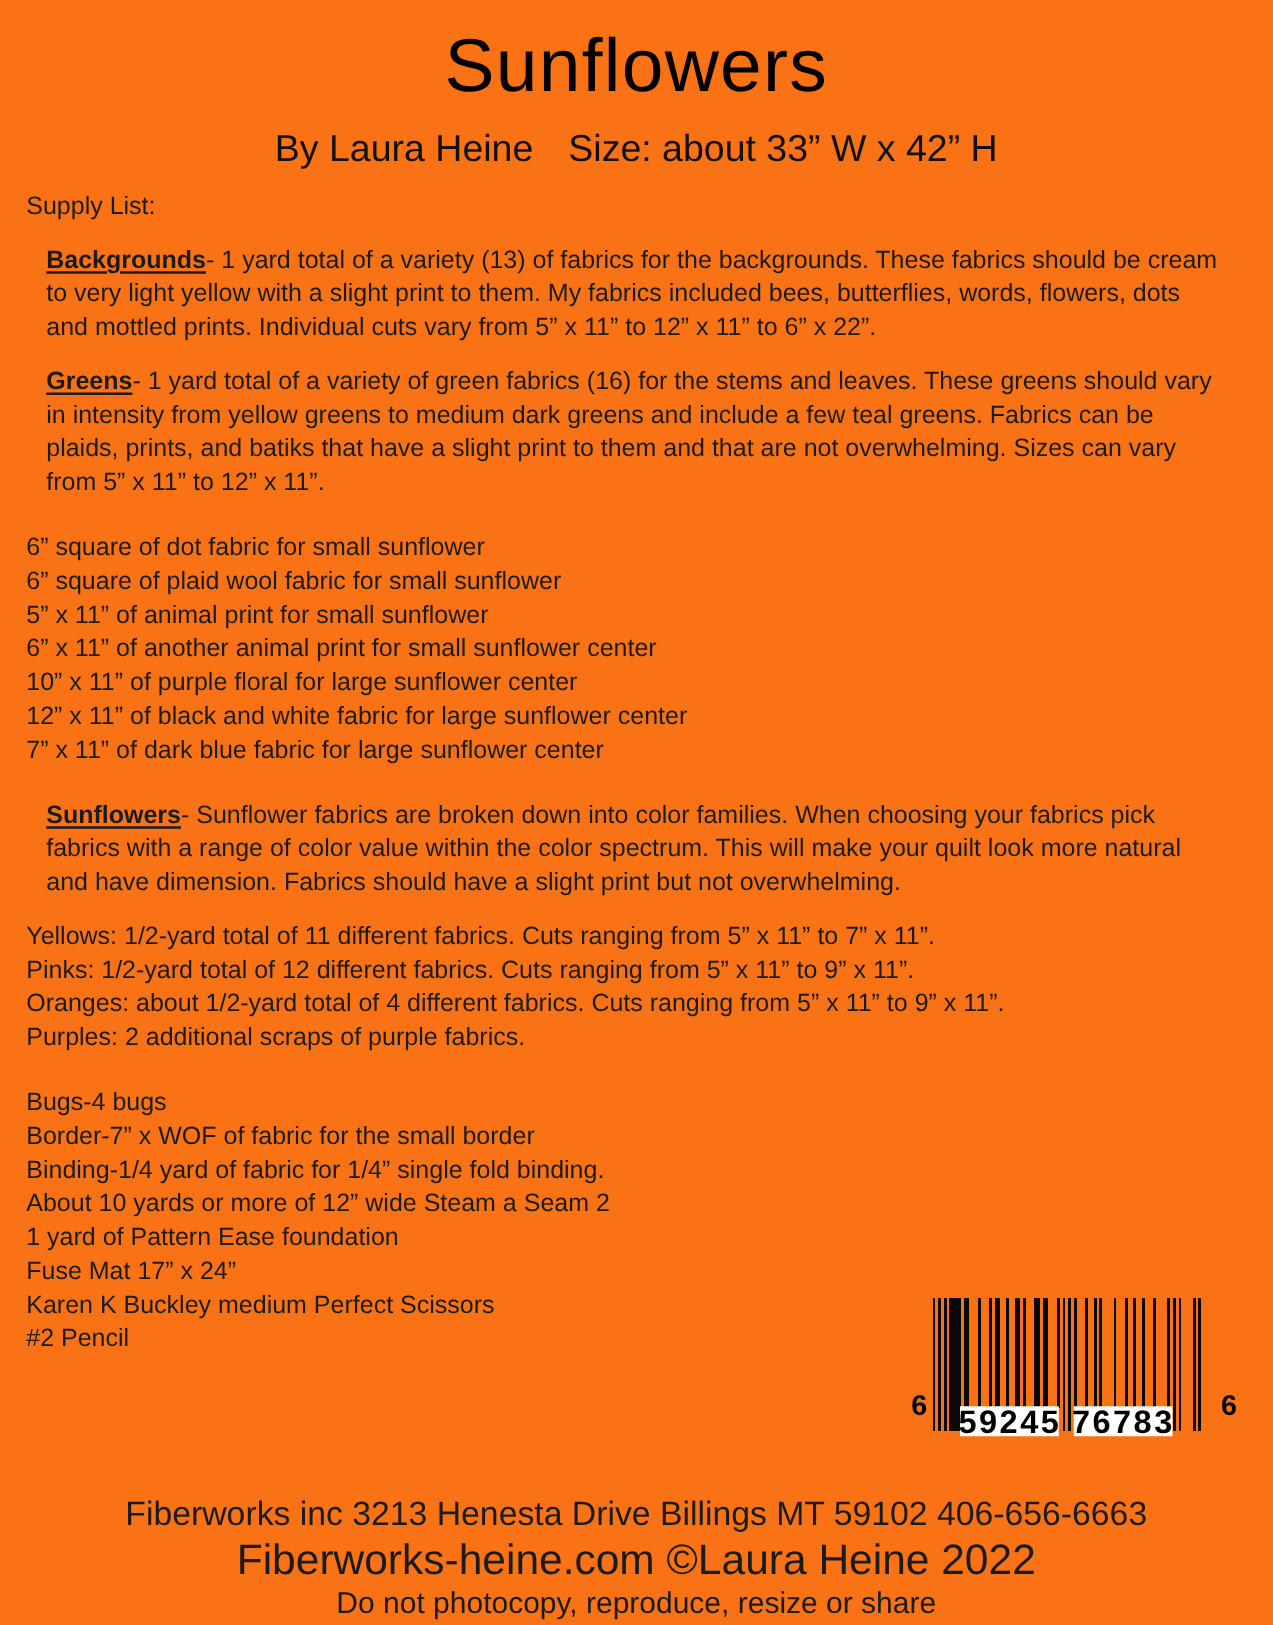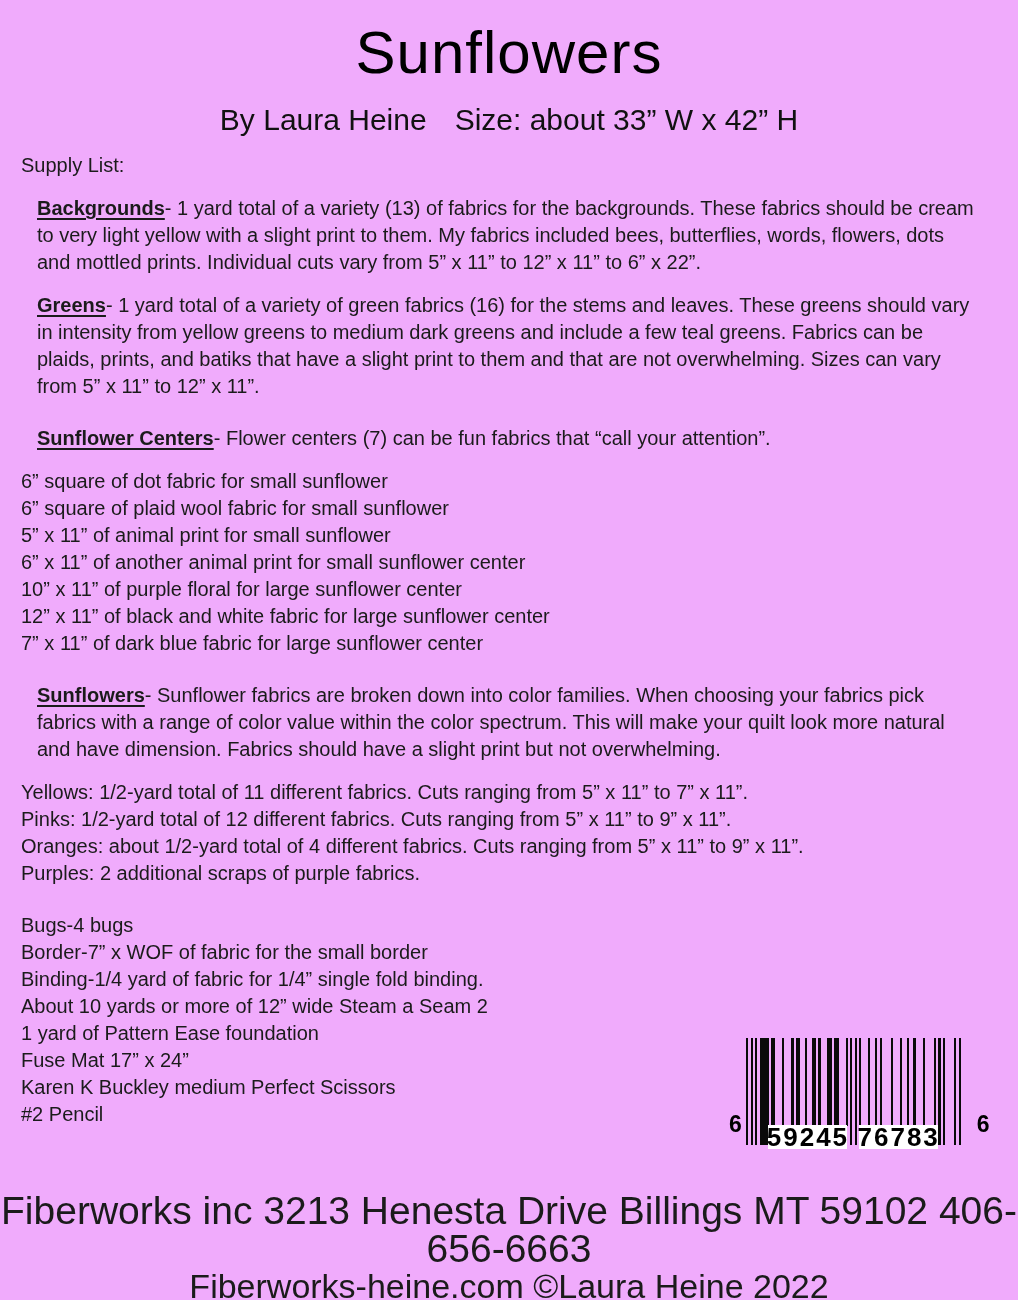--- a/index.html
+++ b/index.html
@@ -1,19 +1,19 @@
 <!DOCTYPE html>
 <html><head>
 <meta charset="utf-8">
 <style>
   html,body{margin:0;padding:0;background:#fff;}
   .page{
     position:relative;
     width:1018px;height:1300px;
-    background:#f0abfc;
+    background:#f97316;
     font-family:"Liberation Sans",sans-serif;
     color:#1b1b1b;
     overflow:hidden;
   }
   .title{
     margin:0;
     padding-top:20px;
     text-align:center;
     font-size:60px;
     line-height:66px;
@@ -76,21 +76,21 @@
   .bc-num-left{left:10.5%;width:36.8%;}
   .bc-num-right{left:52.7%;width:36.8%;}
 
   
   .footer{
     position:absolute;
     left:0;right:0;top:1192px;
     text-align:center;
     color:#1b1b1b;
   }
-  .footer .f1{font-size:39px;line-height:38px;}
+  .footer .f1{font-size:27px;line-height:38px;}
   .footer .f2{font-size:34px;line-height:36px;}
   .footer .f3{font-size:24px;line-height:34px;}
 </style>
 </head>
 <body>
 
 <div class="page">
 
   <h1 class="title">Sunflowers</h1>
 
@@ -100,21 +100,20 @@
 
   <div class="content">
 
     <div class="supply-label">Supply List:</div>
 
     <p><span class="hd">Backgrounds</span><span>- 1 yard total of a variety (13) of fabrics for the backgrounds. These fabrics should be cream to very light yellow with a slight print to them. My fabrics included bees, butterflies, words, flowers, dots and mottled prints. Individual cuts vary from 5” x 11” to 12” x 11” to 6” x 22”.</span></p>
 
     <p class="gap"><span class="hd">Greens</span><span>- 1 yard total of a variety of green fabrics (16) for the stems and leaves. These greens should vary in intensity from yellow greens to medium dark greens and include a few teal greens. Fabrics can be plaids, prints, and batiks that have a slight print to them and that are not overwhelming. Sizes can vary from 5” x 11” to 12” x 11”.</span></p>
 
     <div class="gap">
-      <p><span class="hd">Sunflower Centers</span><span>- Flower centers (7) can be fun fabrics that “call your attention”.</span></p>
       <div class="line">6” square of dot fabric for small sunflower</div>
       <div class="line">6” square of plaid wool fabric for small sunflower</div>
       <div class="line">5” x 11” of animal print for small sunflower</div>
       <div class="line">6” x 11” of another animal print for small sunflower center</div>
       <div class="line">10” x 11” of purple floral for large sunflower center</div>
       <div class="line">12” x 11” of black and white fabric for large sunflower center</div>
       <div class="line">7” x 11” of dark blue fabric for large sunflower center</div>
     </div>
 
     <div class="gap">

